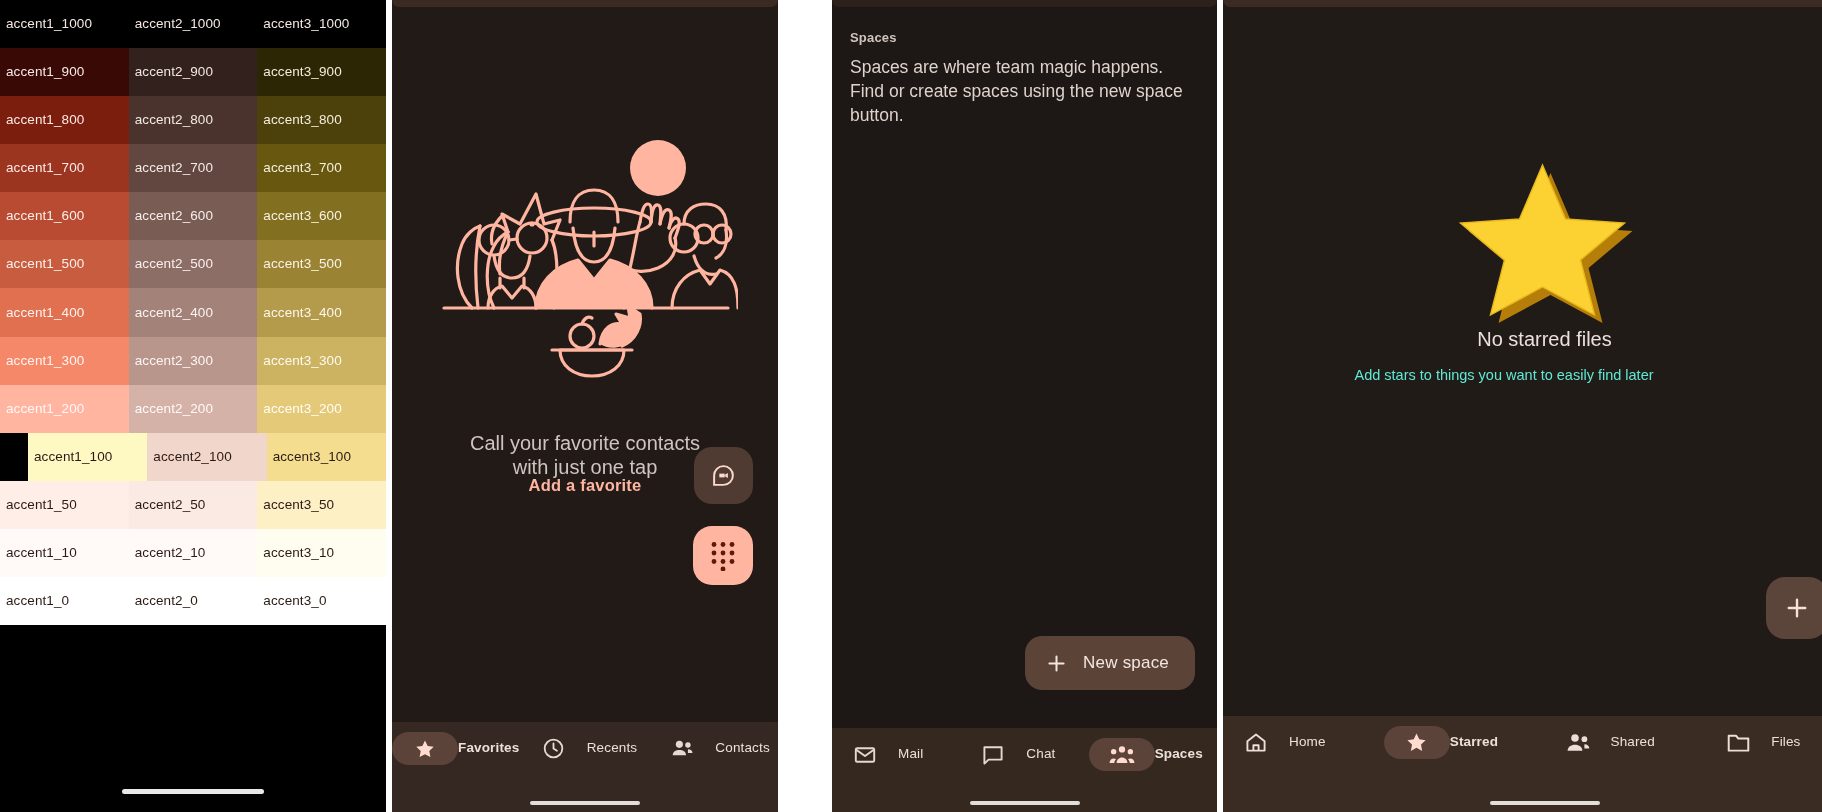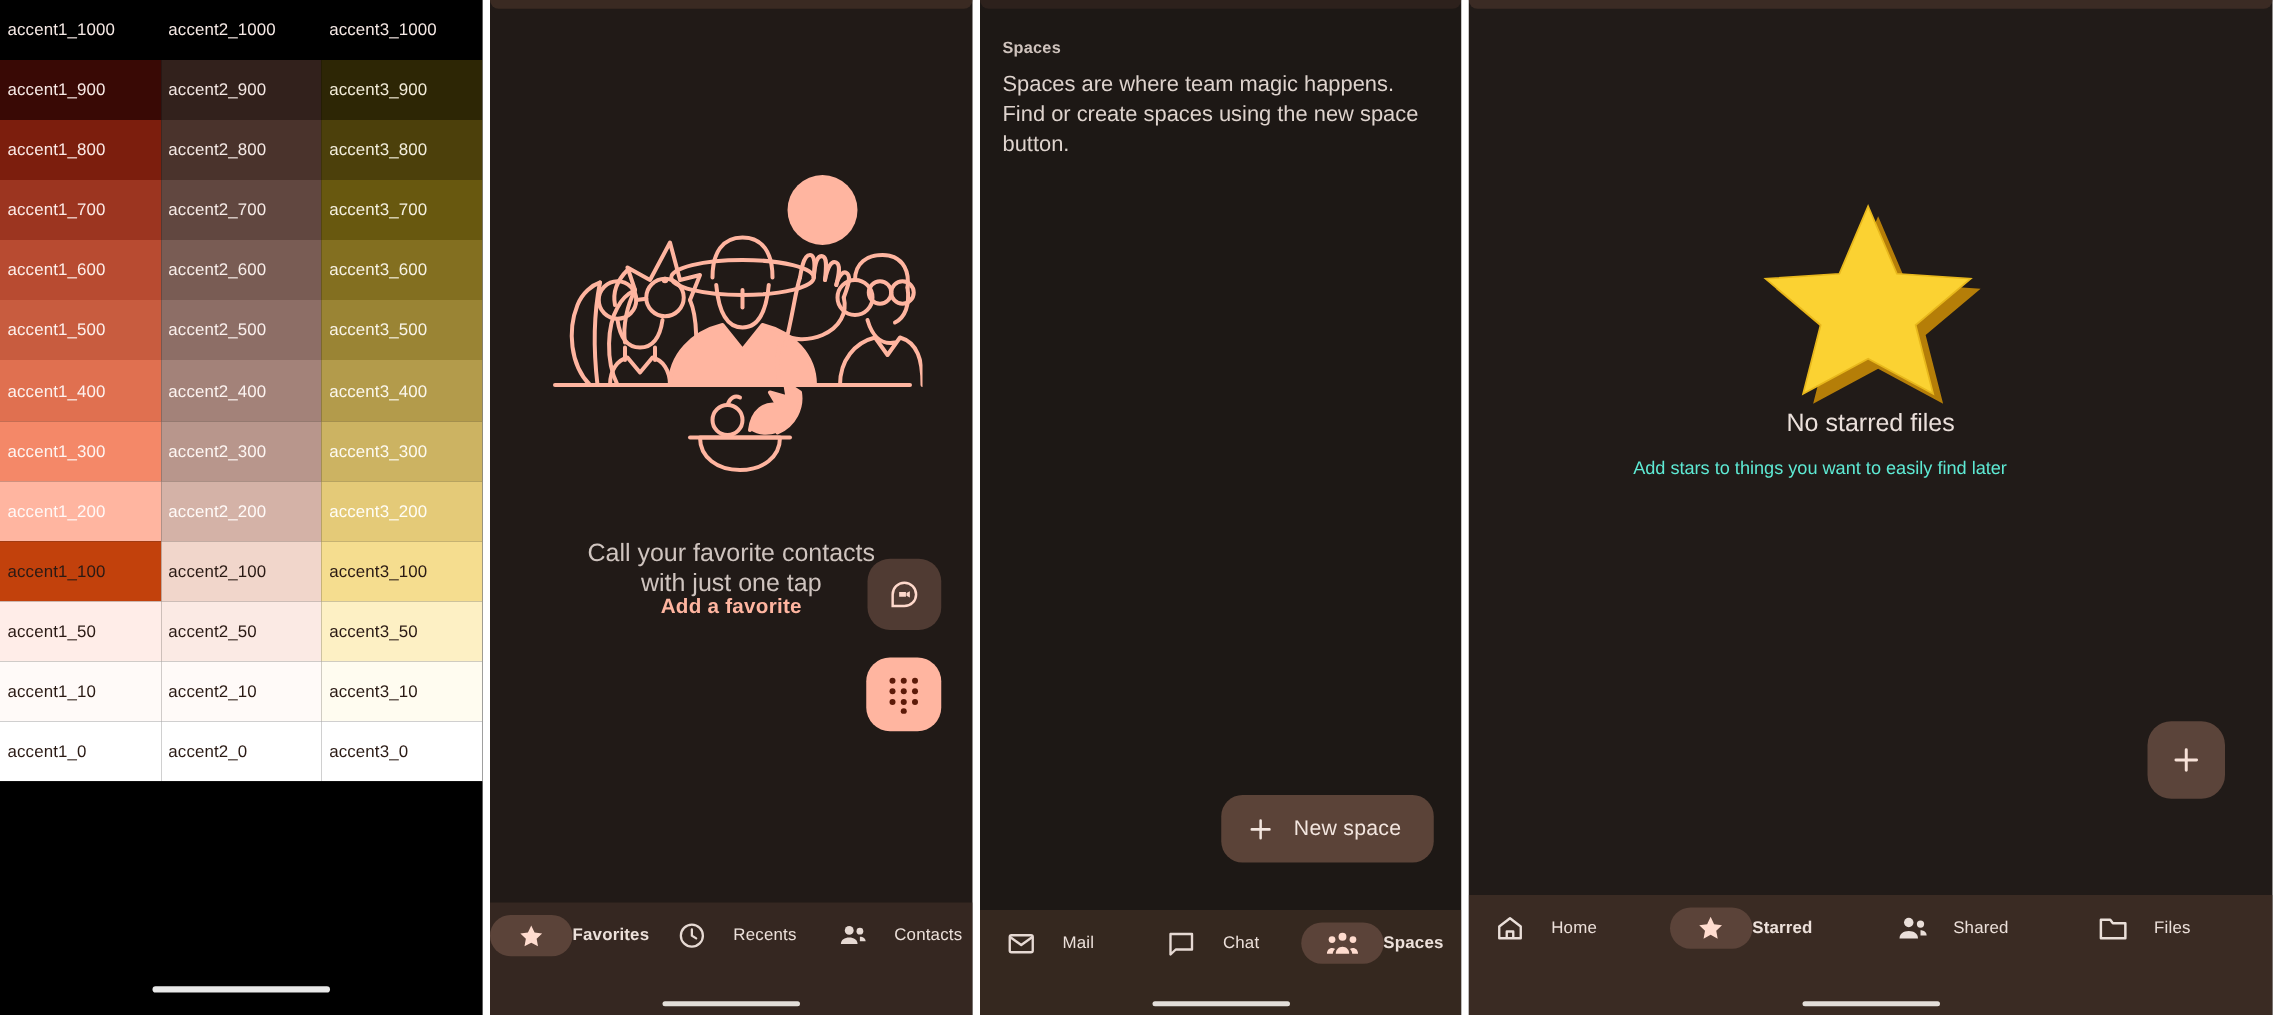--- a/index.html
+++ b/index.html
@@ -13,21 +13,21 @@
   .pal-cell{flex:1 1 0;position:relative;display:block;}
   .pal-cell span{position:absolute;left:6px;top:50%;transform:translateY(-50%);
       font-size:13.5px;letter-spacing:.1px;white-space:nowrap;line-height:1;}
   .pal-nav{position:absolute;left:0;bottom:0;width:386px;height:187px;background:#000;}
   .pal-pill{position:absolute;left:50%;transform:translateX(-50%);bottom:18px;width:142px;height:5px;border-radius:3px;background:#e8e8e8;}
 
   
   .gap{flex:0 0 6px;height:812px;background:#ffffff;}
   .phone{position:relative;height:812px;overflow:hidden;}
   .phone-2{flex:0 0 386px;width:386px;background:#211a17;}
-  .phone-3{flex:0 0 385px;width:385px;background:#1d1815;}
+  .phone-3{flex:0 0 385px;width:385px;background:#1d1815;margin-left:48px;}
   .phone-4{flex:0 0 643px;width:643px;background:#211b18;}
 
   .topcap{position:absolute;left:0;top:0;width:100%;height:7px;background:#3b2b24;border-radius:0 0 16px 16px;}
   .topcap.dark{background:#2d211c;}
   .topcap.dk2{background:#3a2a22;}
 
   
   .illus{position:absolute;left:50%;transform:translateX(-50%);top:128px;width:306px;height:252px;}
   .empty-title{position:absolute;left:0;right:0;text-align:center;color:#cfc4bf;font-size:20px;line-height:28px;font-weight:400;margin-top:20px;}
   .link-action{position:absolute;left:0;right:0;text-align:center;color:#ffb5a0;font-size:16.5px;font-weight:700;letter-spacing:.2px;}
@@ -161,21 +161,21 @@
             <span style="color: rgb(255, 248, 246);">accent1_200</span>
           </div>
           <div class="pal-cell" style="background: rgb(212, 178, 167);">
             <span style="color: rgb(255, 250, 248);">accent2_200</span>
           </div>
           <div class="pal-cell" style="background: rgb(228, 202, 120);">
             <span style="color: rgb(255, 253, 246);">accent3_200</span>
           </div>
         </div>
         <div class="pal-row">
-          <div class="pal-cell" style="background: #c2410c;">
+          <div class="pal-cell" style="background: #fef9c3; margin-left: 28px;">
             <span style="color: rgb(42, 26, 20);">accent1_100</span>
           </div>
           <div class="pal-cell" style="background: rgb(241, 214, 203);">
             <span style="color: rgb(42, 26, 20);">accent2_100</span>
           </div>
           <div class="pal-cell" style="background: rgb(245, 221, 143);">
             <span style="color: rgb(42, 26, 20);">accent3_100</span>
           </div>
         </div>
         <div class="pal-row">

